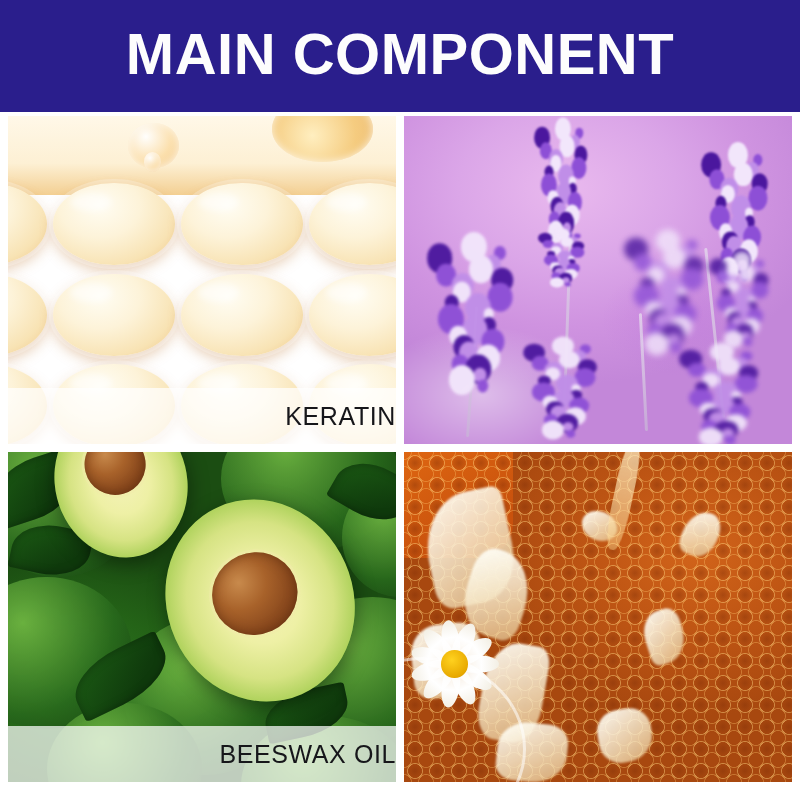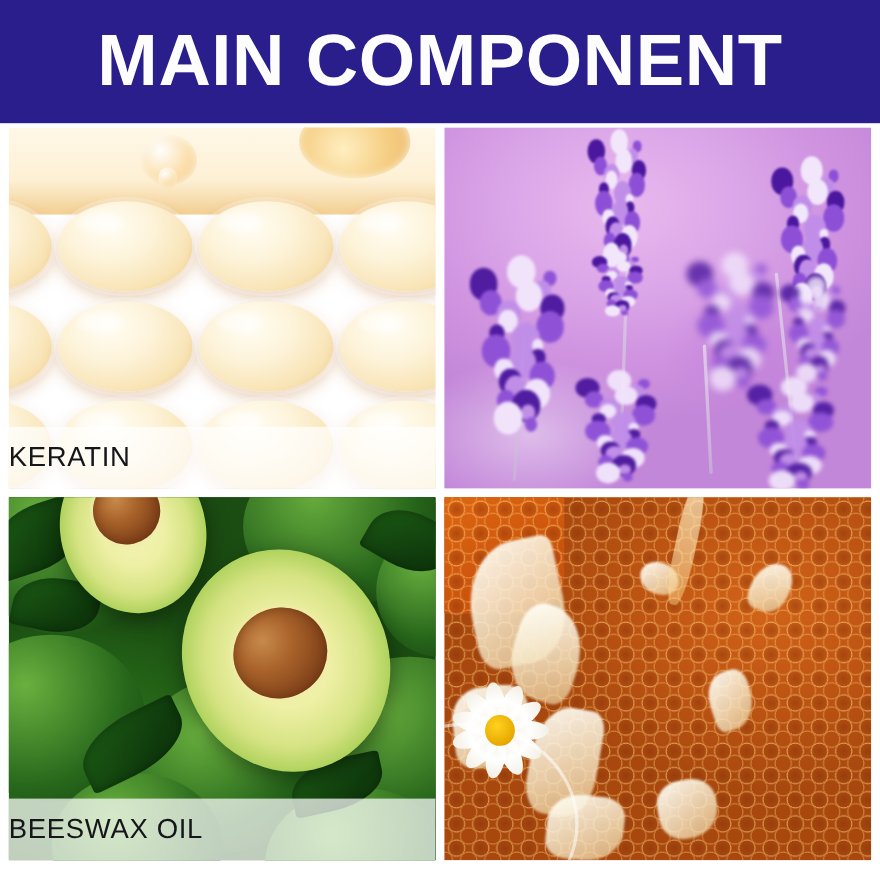--- a/index.html
+++ b/index.html
@@ -29,21 +29,21 @@
     width: 800px;
     height: 112px;
     background: #2a1e8c;
     display: flex;
     align-items: center;
     justify-content: center;
   }
   .header-title {
     color: #fdfdfd;
     font-family: "Liberation Sans", sans-serif;
-    font-size: 66px;
+    font-size: 58px;
     font-weight: bold;
     letter-spacing: 0.5px;
     line-height: 1;
     white-space: nowrap;
     transform: translateY(-2px);
   }
 
   
   .grid {
     position: absolute;
@@ -71,21 +71,21 @@
 
   .panel-label {
     position: absolute;
     left: 0;
     right: 0;
     bottom: 0;
     height: 56px;
     background: rgba(255,255,255,0.72);
     display: flex;
     align-items: center;
-    justify-content: flex-start;
+    justify-content: flex-end;
     z-index: 6;
   }
   .panel-label-text {
     color: #16161a;
     font-family: "Liberation Sans", sans-serif;
     font-size: 25px;
     font-weight: normal;
     letter-spacing: 0.6px;
     line-height: 1;
     white-space: nowrap;

